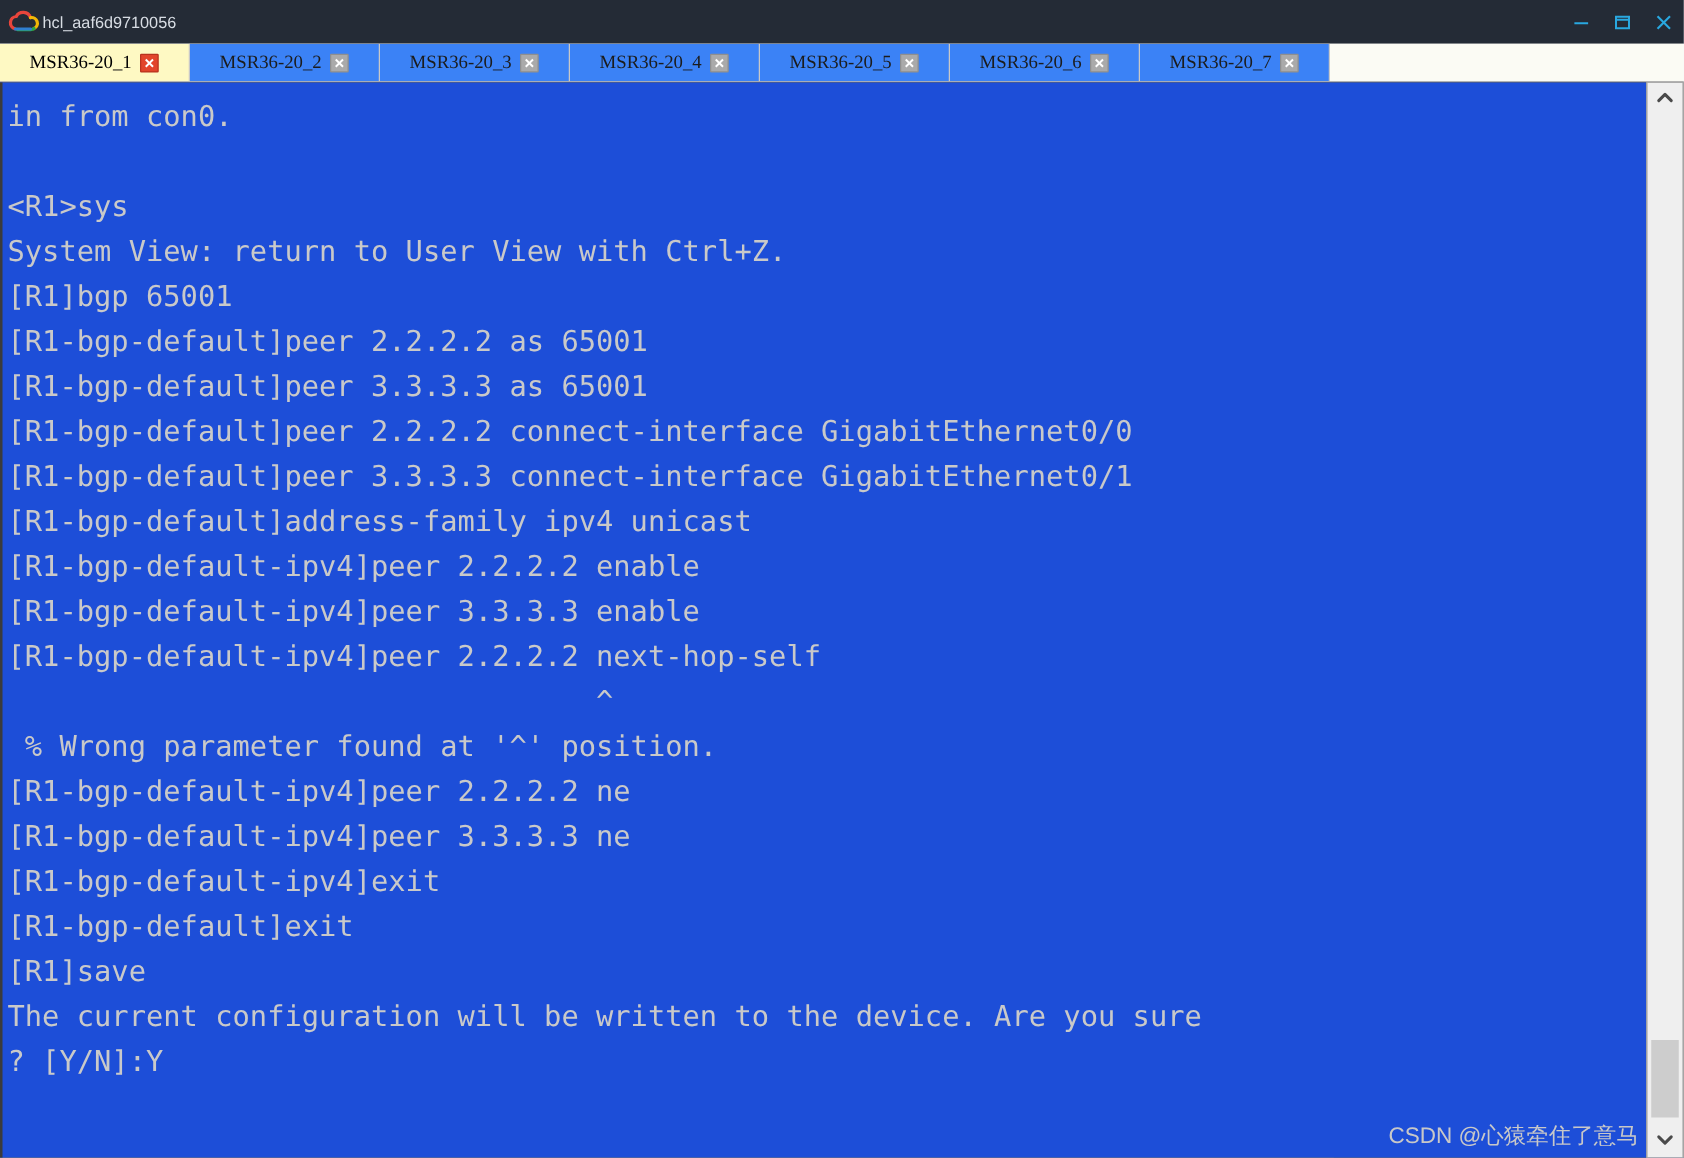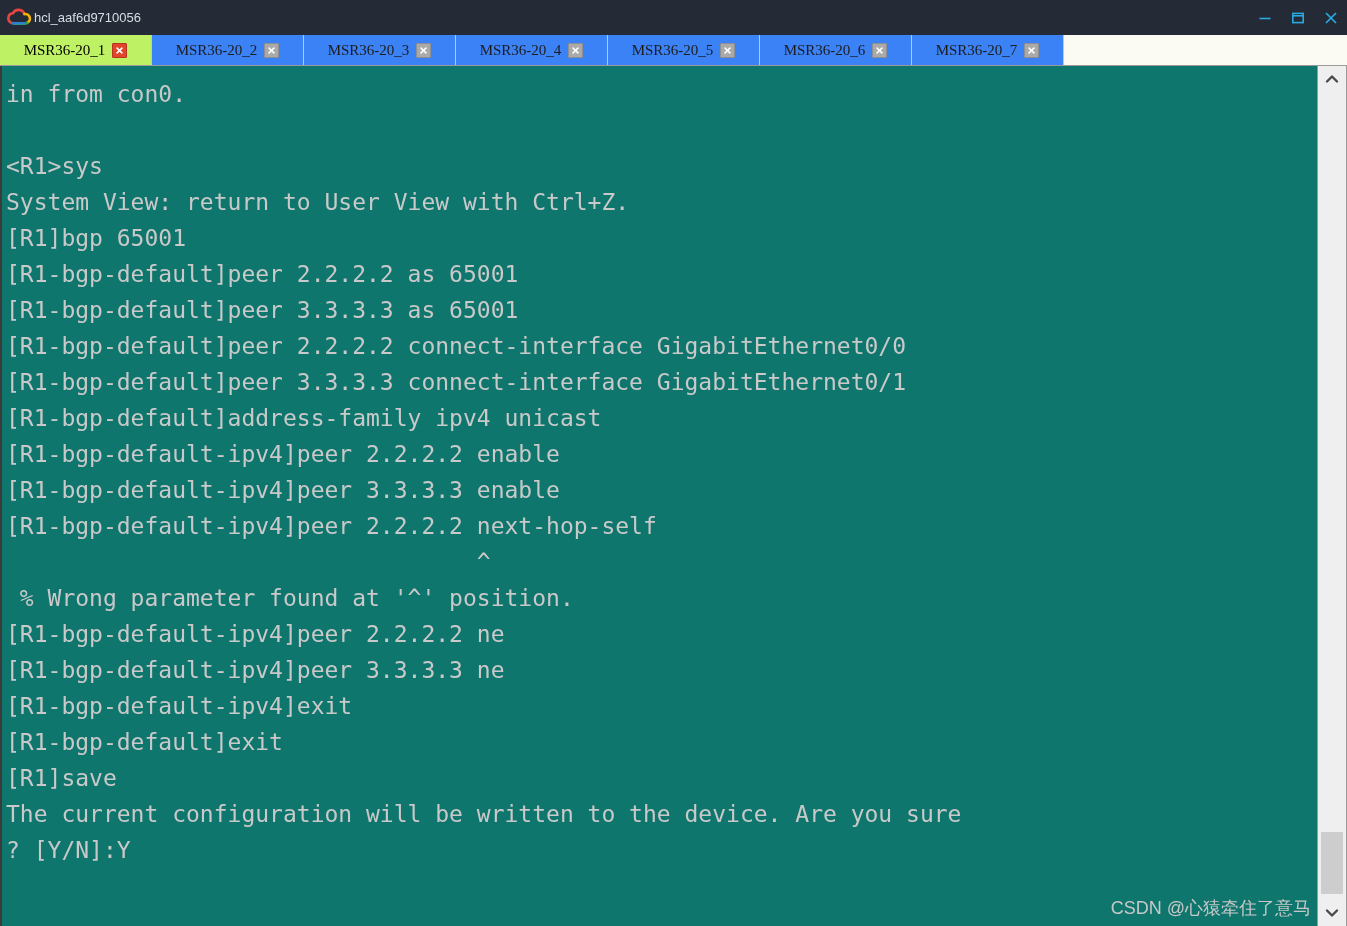--- a/index.html
+++ b/index.html
@@ -92,21 +92,21 @@
     font-family: "Liberation Serif", serif;
     font-size: 15px;
     color: #1c1c1c;
     background: #3b82f6;
     border-right: 1px solid #c8c8c8;
     cursor: pointer;
     white-space: nowrap;
     min-width: 152px;
   }
   .tab.active {
-    background: #bef264;
+    background: #fef9c3;
     color: #000000;
   }
   .tab-close {
     width: 15px;
     height: 15px;
     flex: 0 0 auto;
     display: flex;
     align-items: center;
     justify-content: center;
     background: #aaaaaa;
@@ -128,21 +128,21 @@
     left: 0;
     width: 1347px;
     height: 860px;
     background: #000000;
     box-sizing: border-box;
     display: flex;
   }
   .terminal {
     position: relative;
     flex: 1 1 auto;
-    background: #0f766e;
+    background: #1d4ed8;
     overflow: hidden;
     padding: 0 0 0 4px;
     box-sizing: border-box;
     border-left: 2px solid #3b3b3b;
   }
   .term-lines {
     position: absolute;
     top: 10px;
     left: 4px;
     right: 0;

